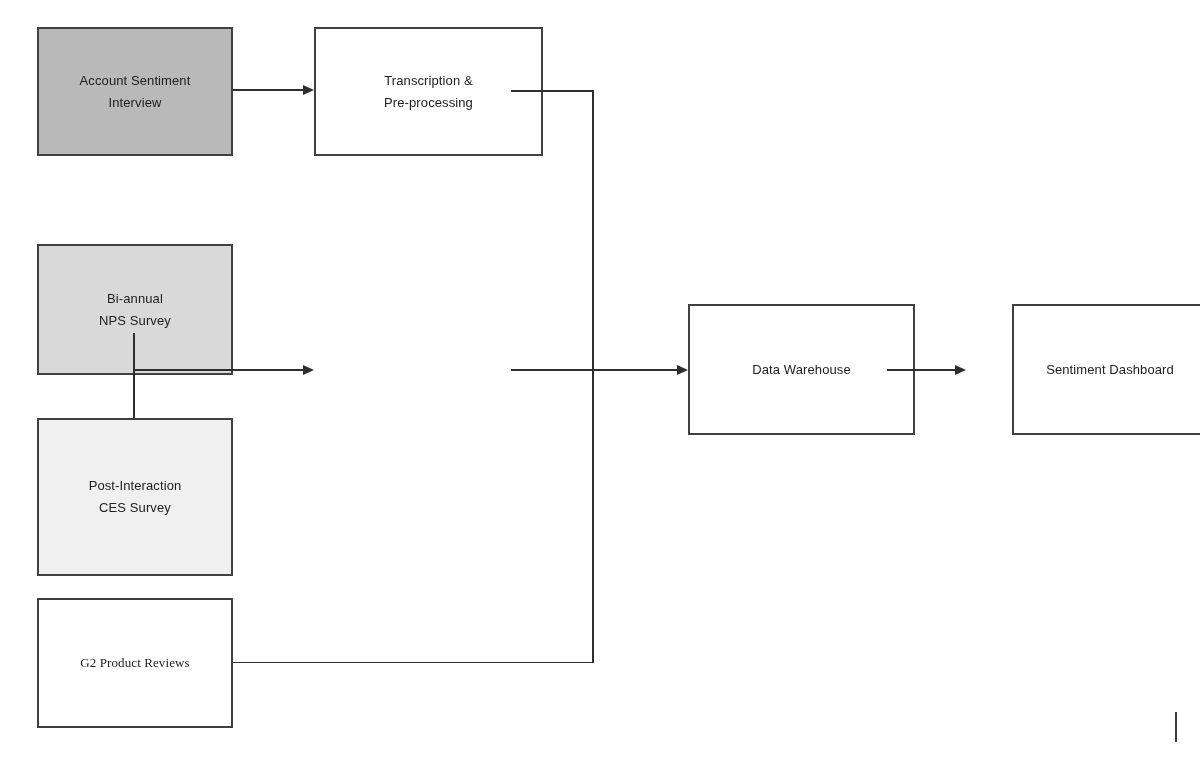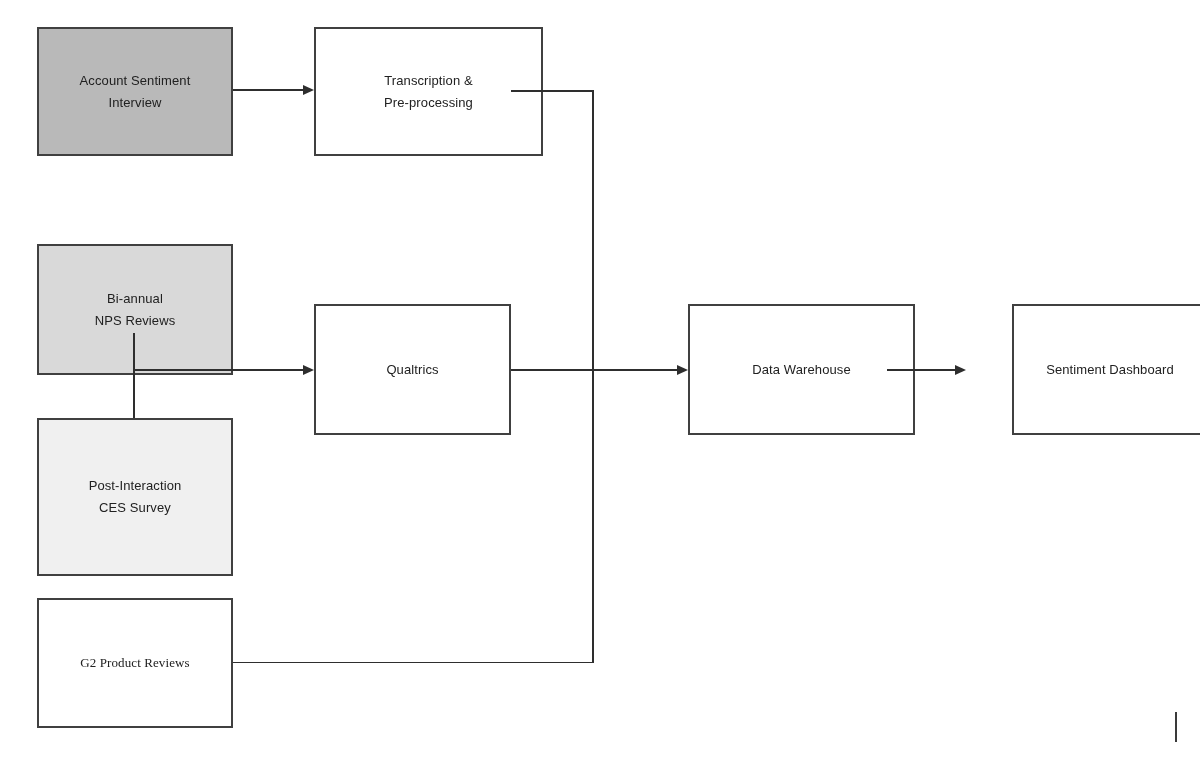--- a/index.html
+++ b/index.html
@@ -94,21 +94,21 @@
   <div class="node n-account" style="background-color: rgb(185, 185, 185);">
     <div class="label">
       <span>Account Sentiment</span>
       <span>Interview</span>
     </div>
   </div>
 
   <div class="node n-nps" style="background-color: rgb(217, 217, 217);">
     <div class="label">
       <span>Bi-annual</span>
-      <span>NPS Reviews</span>
+      <span>NPS Survey</span>
     </div>
   </div>
 
   <div class="node n-ces" style="background-color: rgb(240, 240, 240);">
     <div class="label">
       <span>Post-Interaction</span>
       <span>CES Survey</span>
     </div>
   </div>
 
@@ -118,25 +118,20 @@
     </div>
   </div>
 
   <div class="node n-transcription" style="background-color: rgb(255, 255, 255);">
     <div class="label">
       <span>Transcription &amp;</span>
       <span>Pre-processing</span>
     </div>
   </div>
 
-  <div class="node n-qualtrics" style="background-color: rgb(255, 255, 255);">
-    <div class="label">
-      <span>Qualtrics</span>
-    </div>
-  </div>
 
   <div class="node n-warehouse" style="background-color: rgb(255, 255, 255);">
     <div class="label">
       <span>Data Warehouse</span>
     </div>
   </div>
 
   <div class="node n-dashboard" style="background-color: rgb(255, 255, 255); margin-left: 44px;">
     <div class="label">
       <span>Sentiment Dashboard</span>

